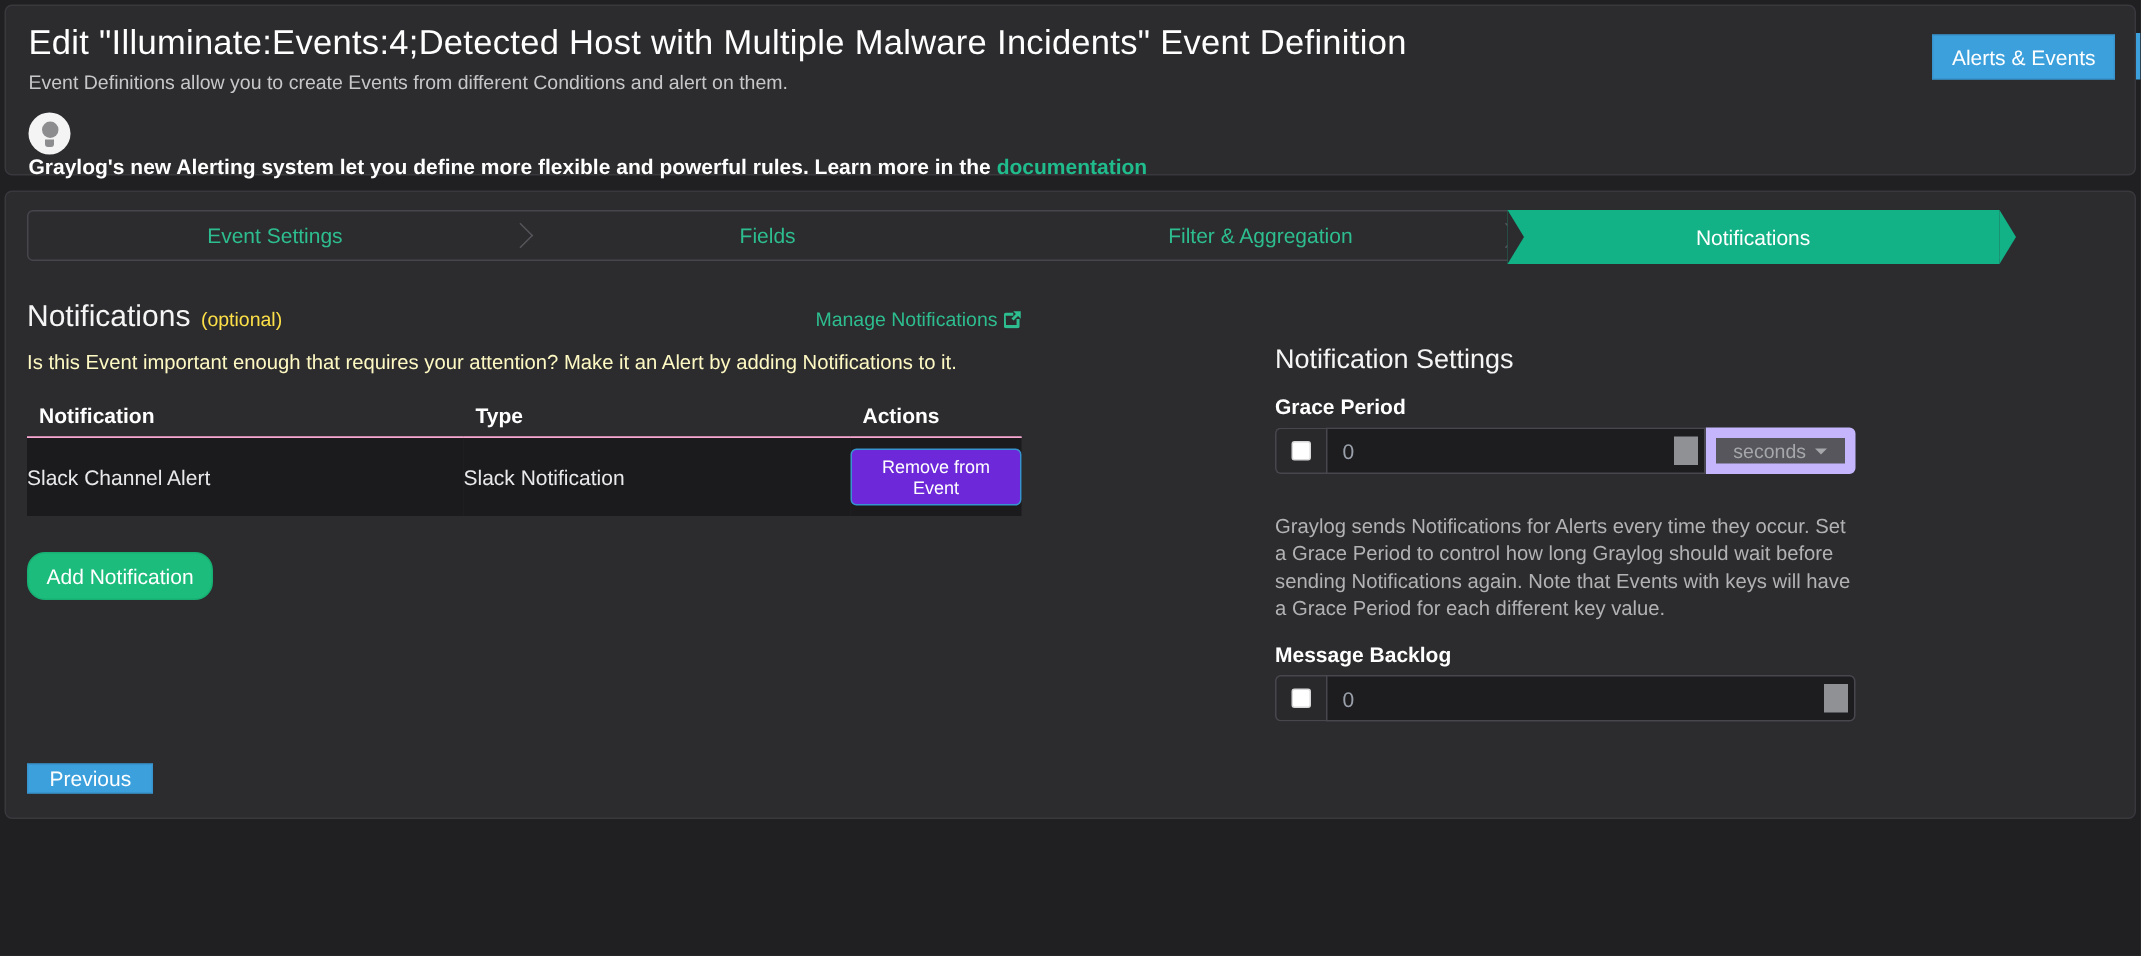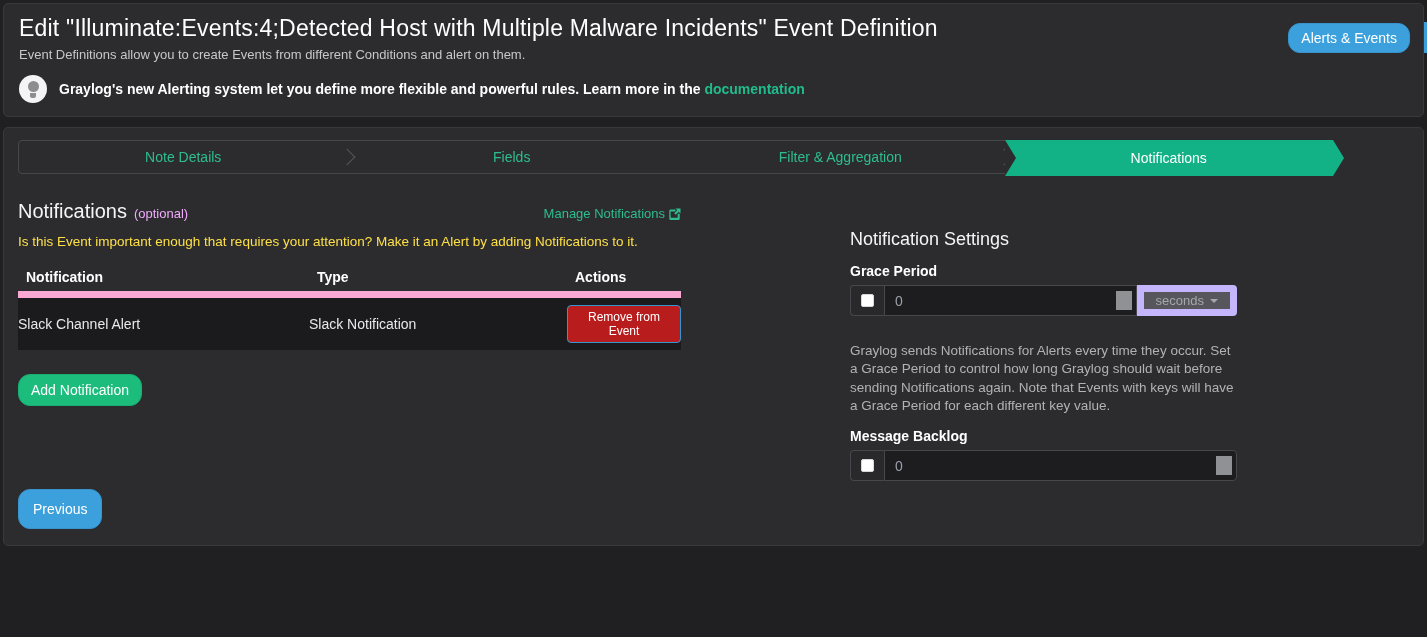--- a/index.html
+++ b/index.html
@@ -13,32 +13,32 @@
   .panel {
     position:absolute; left:3px; right:3px;
     background:#2c2c2f;
     border:1px solid #39393d;
     border-radius:5px;
   }
   
   #header-panel { top:3px; height:114px; padding:11px 15px; }
   .page-title { font-size:23px; font-weight:400; color:#ffffff; letter-spacing:0.2px; }
   .page-subtitle { font-size:13px; color:#c7c7c9; margin-top:5px; }
-  .banner-row { display:flex; align-items:center; margin-top:13px; }
+  .banner-row { display:flex; align-items:flex-start; margin-top:13px;flex-direction:column; }
   .bulb-circle {
     width:28px; height:28px; border-radius:50%; background:#f4f4f4;
     display:flex; flex-direction:column; align-items:center; justify-content:center;
     margin-right:12px; flex:0 0 auto;
   }
   .bulb-head { width:11px; height:11px; border-radius:50%; background:#8d8d90; }
   .bulb-base { width:6px; height:5px; background:#8d8d90; border-radius:0 0 2px 2px; margin-top:1px; }
   .banner-text { font-size:14px; font-weight:bold; color:#ffffff; }
   .banner-link { color:#20bc8c; text-decoration:none; font-weight:bold; cursor:pointer; }
   .btn-blue {
-    background:#3ca0dc; color:#fff; border:1px solid #3794cf; border-radius:12px;
+    background:#3ca0dc; color:#fff; border:1px solid #3794cf; border-radius:0;
     font-size:14px; padding:6px 12px; cursor:pointer;
     font-family:inherit;
   }
   #alerts-events-btn { position:absolute; top:19px; right:13px; }
   #edge-sliver {
     position:absolute; top:22px; right:0; width:3px; height:31px;
     background:#3ca0dc;
   }
   
   #content-panel { top:127px; height:419px; padding:12px 14px 0 14px; }
@@ -74,47 +74,47 @@
     border-top:18px solid transparent; border-bottom:18px solid transparent;
     border-left:11px solid #12b286;
   }
   
   .columns { display:flex; margin-top:26px; }
   .col-left { width:663px; margin-right:169px; flex:0 0 auto; }
   .col-right { width:387px; flex:0 0 auto; padding-top:29px; }
   
   .section-heading-row { display:flex; align-items:baseline; }
   .section-heading { font-size:20px; color:#f5f5f5; font-weight:400; }
-  .optional { font-size:13px; color:#f0abfc; margin-left:7px; }
+  .optional { font-size:13px; color:#fde047; margin-left:7px; }
   .spacer { flex:1; }
   .manage-link {
     font-size:13px; color:#2dbd8e; text-decoration:none; cursor:pointer;
     display:inline-flex; align-items:center; gap:4px;
   }
-  .section-desc { font-size:13.5px; color:#fde047; margin-top:11px; }
+  .section-desc { font-size:13.5px; color:#fef9c3; margin-top:11px; }
   table.notif-table { width:663px; border-collapse:collapse; margin-top:14px; }
   table.notif-table th {
     text-align:left; font-size:14px; font-weight:bold; color:#ffffff;
-    padding:6px 8px; border-bottom:7px solid #f9a8d4;
+    padding:6px 8px; border-bottom:1px solid #f9a8d4;
   }
   table.notif-table td {
     font-size:14px; color:#e9e9eb; padding:7px 0;
     background:#1b1b1d;
   }
   th.col-notification { width:291px; }
   th.col-type { width:258px; }
   .btn-blue-sm {
-    background:#b91c1c; color:#fff; border:1px solid #3794cf; border-radius:4px;
+    background:#6d28d9; color:#fff; border:1px solid #3794cf; border-radius:4px;
     font-size:12px; padding:4px 8px; cursor:pointer; font-family:inherit;
   }
   .btn-green {
     background:#1bbc7c; color:#fff; border:1px solid #17af72; border-radius:12px;
     font-size:14px; padding:7px 12px; cursor:pointer; margin-top:24px; font-family:inherit;
   }
-  #previous-btn { position:absolute; left:14px; bottom:16px; padding:11px 14px; }
+  #previous-btn { position:absolute; left:14px; bottom:16px; padding:1px 14px; }
   
   .settings-heading { font-size:18px; color:#f5f5f5; font-weight:400; }
   .field-label { font-size:14px; font-weight:bold; color:#ffffff; margin-top:13px; }
   .input-group {
     display:flex; height:31px; margin-top:6px; width:387px;
   }
   .ig-addon {
     width:34px; flex:0 0 auto; background:#29292c;
     border:1px solid #47474d; border-right:none;
     border-radius:4px 0 0 4px;
@@ -168,21 +168,21 @@
       <span>Graylog's new Alerting system let you define more flexible and powerful rules. Learn more in the </span><a class="banner-link">documentation</a>
     </span>
   </div>
 </div>
 
 <div id="edge-sliver"></div>
 
 <div class="panel" id="content-panel">
 
   <div class="wizard">
-    <div class="wizard-step sep">Note Details</div>
+    <div class="wizard-step sep">Event Settings</div>
     <div class="wizard-step">Fields</div>
     <div class="wizard-step sep">Filter &amp; Aggregation</div>
     <div class="wizard-step active">Notifications</div>
   </div>
 
   <div class="columns">
 
     <div class="col-left">
       <div class="section-heading-row">
         <span class="section-heading">Notifications</span>

